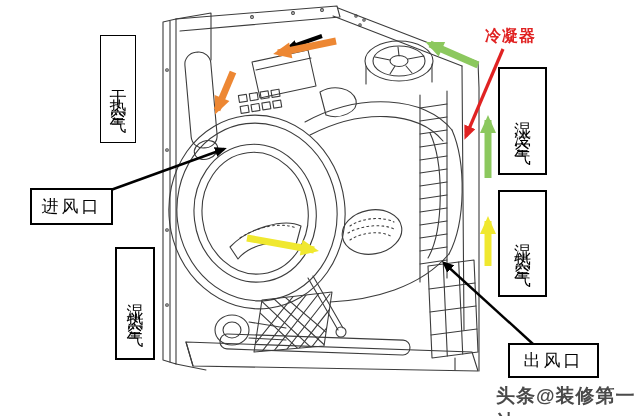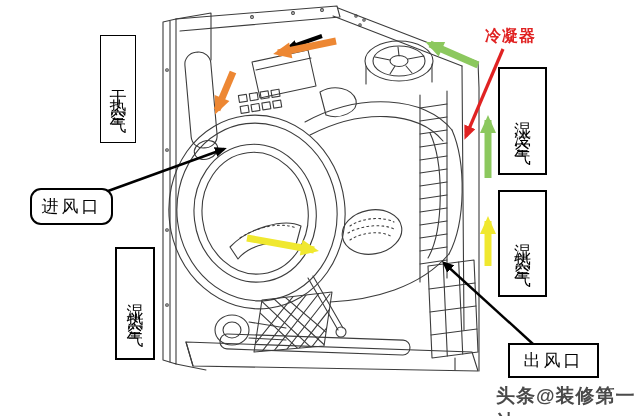--- a/index.html
+++ b/index.html
@@ -180,21 +180,21 @@
     <g>
       <line class="s-black" x1="108" y1="191" x2="224" y2="149" stroke-width="2.4" marker-end="url(#mh-black)"></line>
     </g>
     <g>
       <line class="s-black" x1="533" y1="344" x2="444" y2="263" stroke-width="2.4" marker-end="url(#mh-black)"></line>
     </g>
   </svg>
 
   <div class="label-box vbox thin" style="left:100px;top:35px;width:36px;height:108px;">干热空气</div>
 
-  <div class="label-box hbox" style="left:30px;top:188px;width:83px;height:37px;border-radius:11px;">进风口</div>
+  <div class="label-box hbox" style="left:30px;top:188px;width:83px;height:37px;">进风口</div>
 
   <div class="label-box vbox" style="left:115px;top:247px;width:40px;height:113px;">湿热空气</div>
 
   <div class="condenser" style="left:485px;top:26px;">冷凝器</div>
 
   <div class="label-box vbox" style="left:498px;top:67px;width:49px;height:108px;">湿冷空气</div>
 
   <div class="label-box vbox" style="left:498px;top:190px;width:49px;height:107px;">湿热空气</div>
 
   <div class="label-box hbox" style="left:508px;top:343px;width:91px;height:35px;">出风口</div>

